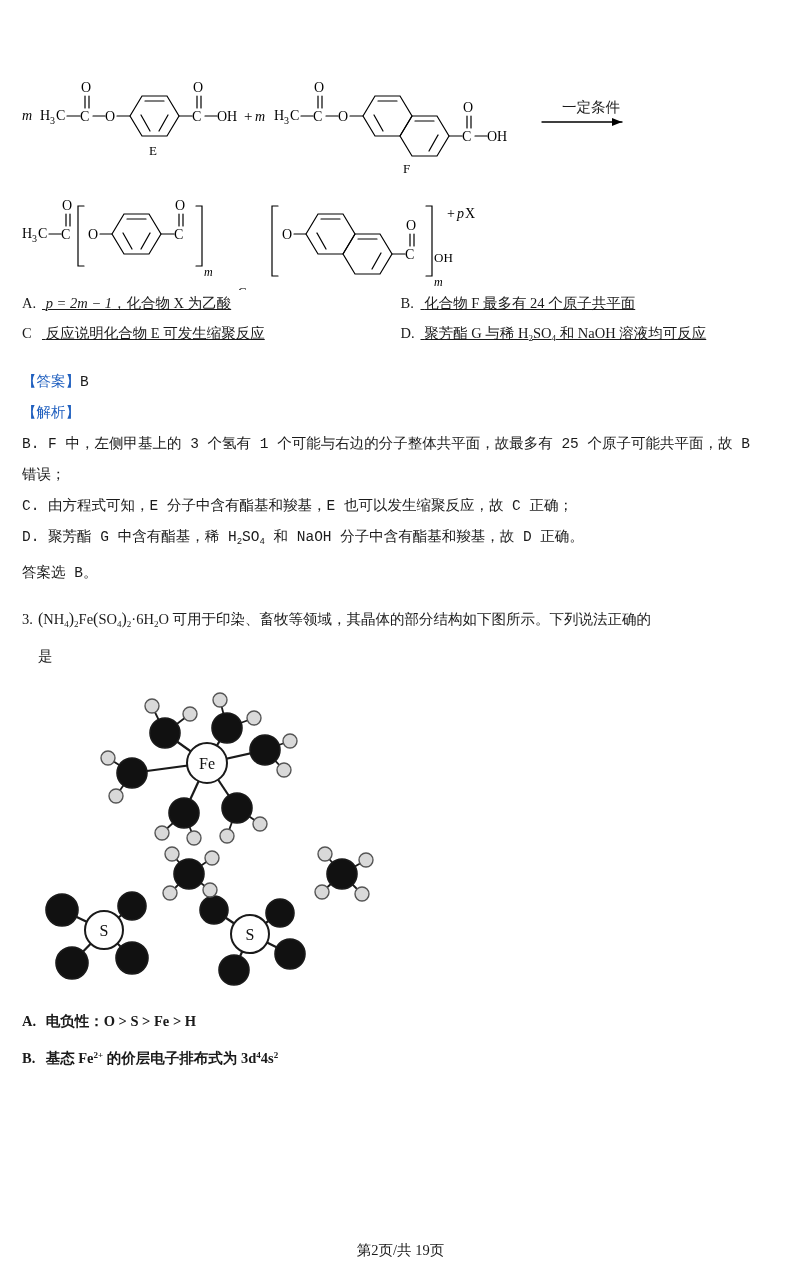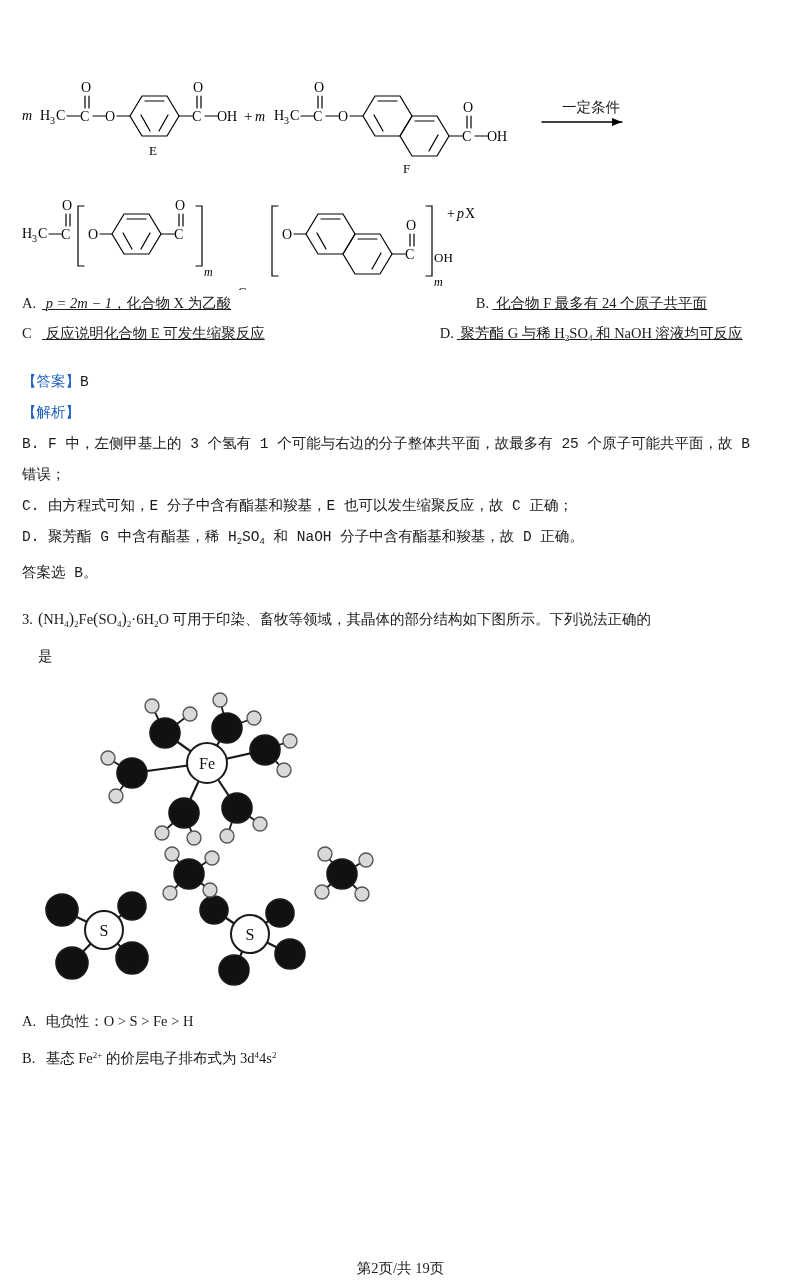--- a/index.html
+++ b/index.html
@@ -37,21 +37,21 @@
 
   
   .opts{
     margin-top:0;
     font-size:14.5px;
     line-height:30px;
     text-decoration:underline;
   }
   .opt-row{display:flex;}
   .opt-row > div{flex:0 0 50%;}
-  .opt-row .right{flex:0 0 50%;text-align:center;}
+  .opt-row .right{flex:0 0 50%;}
   .lbl{display:inline-block;min-width:20px;}
   i{font-family:"Liberation Serif",serif;font-style:italic;}
   sub{font-size:9px;vertical-align:-3px;}
   sup{font-size:9px;vertical-align:5px;}
 
   
   .ansblock{margin-top:14px;font-size:14.5px;line-height:31px;font-family:Liberation Mono, monospace;}
   .blue{color:#1f5fbf;}
   .para{margin:0;font-size:14.5px;line-height:31px;}
 
@@ -62,26 +62,26 @@
   .frac-paren{font-size:16px;}
 
   
   .crystal{
     position:relative;
     height:318px;
     margin-top:6px;
   }
 
   
-  .tail{margin-top:8px;font-size:14.5px;line-height:34px;}
+  .tail{margin-top:8px;font-size:14.5px;line-height:34px;font-weight:bold;}
 
   
   .footer{
     position:absolute;
-    left:0;right:0;bottom:4px;
+    left:0;right:0;bottom:22px;
     text-align:center;
     font-size:14.5px;
     color:#1a1a1a;
   }
 </style>
 </head>
 <body>
 
 <div class="page">
   <div class="content">

